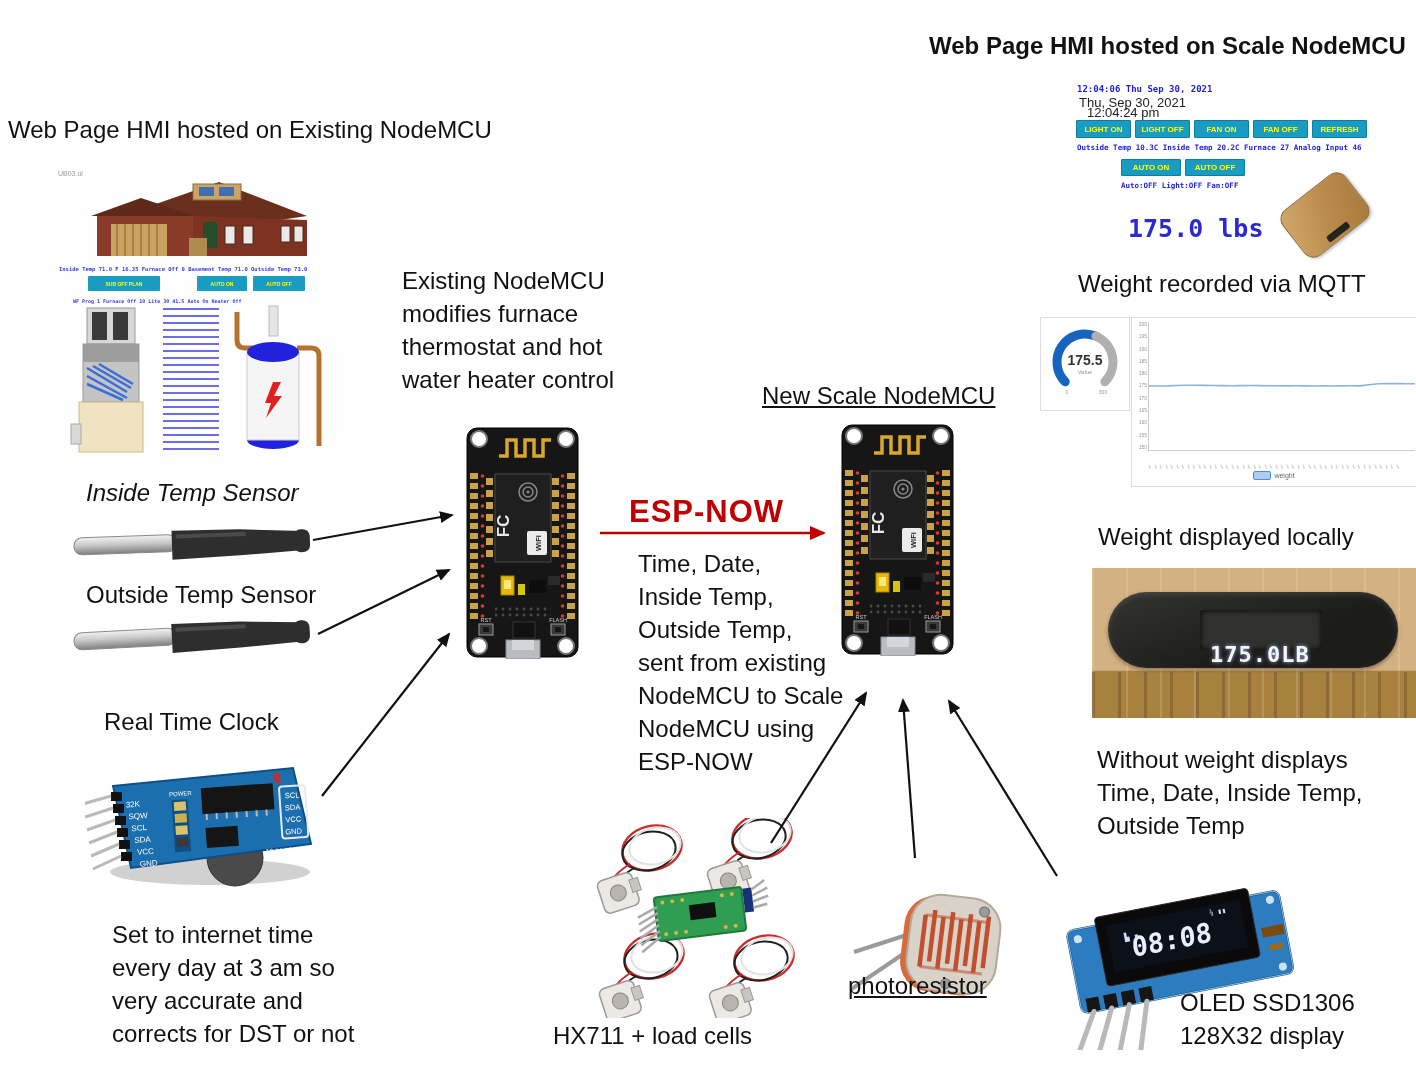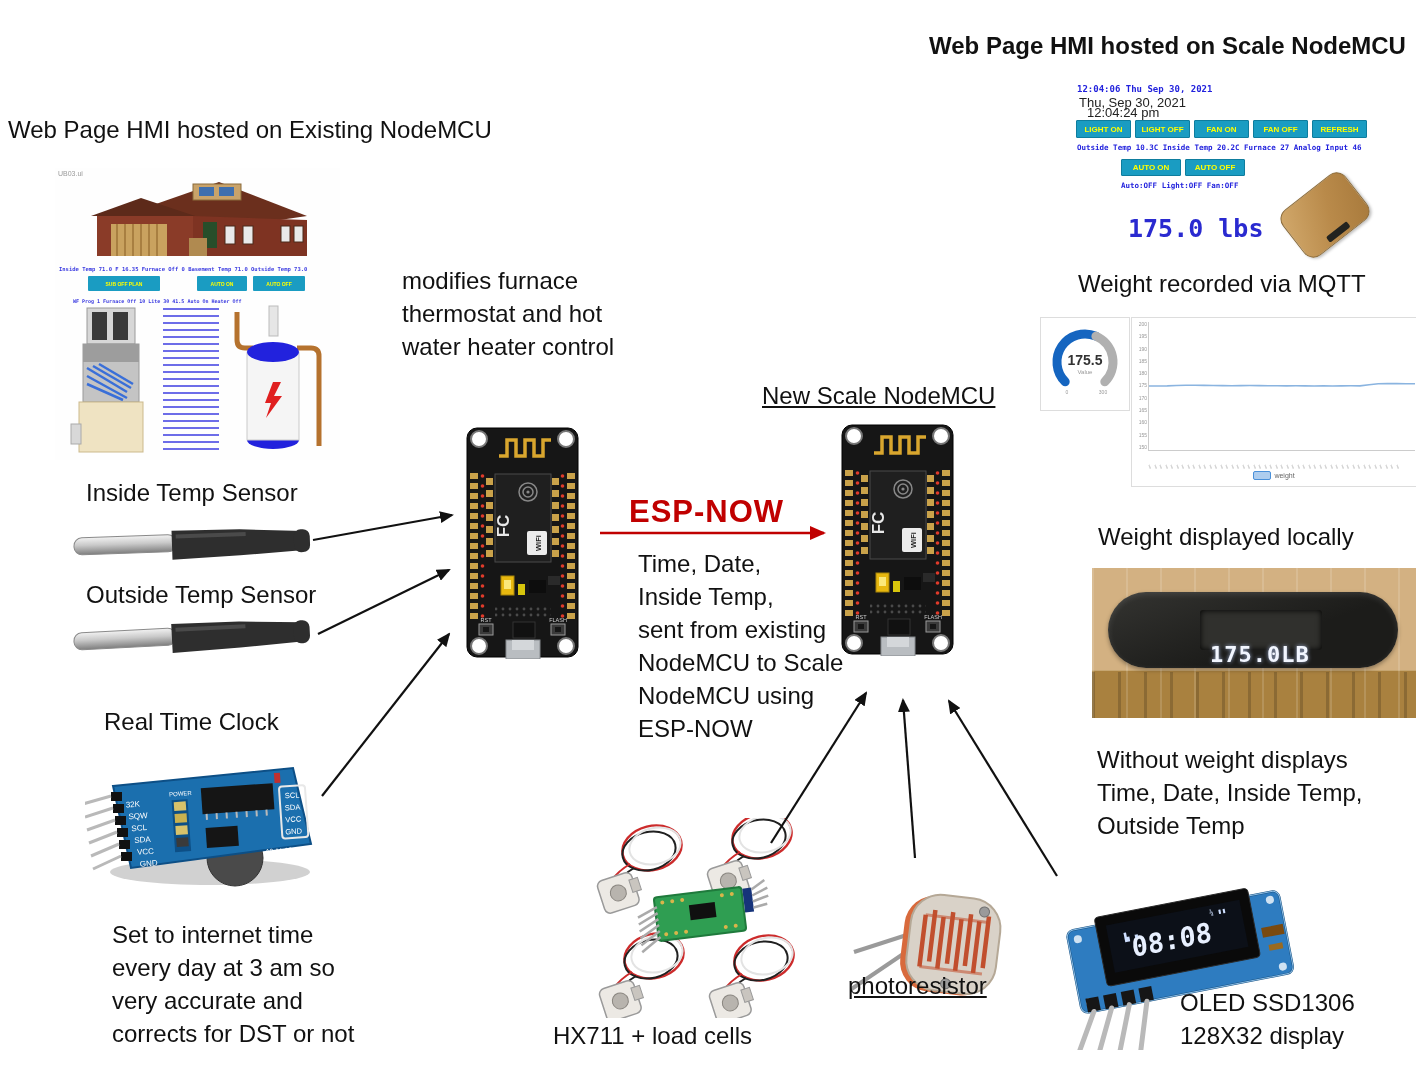--- a/index.html
+++ b/index.html
@@ -101,20 +101,21 @@
       <path d="M14,8 V36 Q14,44 22,44 H30" fill="none" stroke="#b5722e" stroke-width="5"></path>
       <rect x="46" y="2" width="9" height="30" fill="#e6e6e6" stroke="#bbb"></rect>
       <ellipse cx="50" cy="136" rx="26" ry="9" fill="#2222dd"></ellipse>
       <rect x="24" y="48" width="52" height="88" fill="#f5f5f5" stroke="#c9c9c9"></rect>
       <ellipse cx="50" cy="48" rx="26" ry="10" fill="#2222dd"></ellipse>
       <path d="M50,78 l8,0 -7,14 8,0 -16,22 5,-15 -6,0 z" fill="#e02020"></path>
     </svg>
   </div>
 
   <div class="abs note" style="left:402px;top:264px;">
+    <div class="ln">Existing NodeMCU</div>
     <div class="ln">modifies furnace</div>
     <div class="ln">thermostat and hot</div>
     <div class="ln">water heater control</div>
   </div>
 
   <div class="abs" style="left:465px;top:426px;">
   <svg width="115" height="233" viewBox="0 0 115 233">
     <defs>
       <pattern id="pinrow" x="0" y="46" width="115" height="10" patternUnits="userSpaceOnUse">
         <rect x="5" y="1" width="8" height="6" fill="#c9a24a"></rect>
@@ -210,20 +211,21 @@
     <rect x="41" y="214" width="34" height="19" fill="#b9bdc1" stroke="#85898d"></rect>
     <rect x="47" y="214" width="22" height="10" fill="#d4d7da"></rect>
   </svg>
 </div>
   <div class="abs lbl" style="left:762px;top:382px;text-decoration:underline;">New Scale NodeMCU</div>
 
   <div class="abs espnow" style="left:629px;top:494px;">ESP-NOW</div>
   <div class="abs note" style="left:598px;top:547px;margin-left:40px;">
     <div class="ln">Time, Date,</div>
     <div class="ln">Inside Temp,</div>
+    <div class="ln">Outside Temp,</div>
     <div class="ln">sent from existing</div>
     <div class="ln">NodeMCU to Scale</div>
     <div class="ln">NodeMCU using</div>
     <div class="ln">ESP-NOW</div>
   </div>
 
   <div class="abs" style="left:1065px;top:84px;width:351px;height:172px;margin-left:8px;">
     <div class="abs hmi-time" style="left:4px;top:0;">12:04:06 Thu Sep 30, 2021</div>
     <div class="abs hmi-date" style="left:6px;top:14px;">Thu, Sep 30, 2021</div>
     <div class="abs hmi-date" style="left:14px;top:24px;">12:04:24 pm</div>
@@ -453,21 +455,21 @@
       </g>
     </g>
   </svg>
   <div class="abs note" style="left:112px;top:918px;">
     <div class="ln">Set to internet time</div>
     <div class="ln">every day at 3 am so</div>
     <div class="ln">very accurate and</div>
     <div class="ln">corrects for DST or not</div>
   </div>
 
-  <div class="abs lbl" style="left:86px;top:479px;">Inside Temp Sensor</div>
+  <div class="abs lbl" style="left:86px;top:479px;font-style:italic;">Inside Temp Sensor</div>
   <svg class="abs" style="left:72px;top:520px;" width="240" height="50" viewBox="0 0 240 50">
     <defs>
       <linearGradient id="metal" x1="0" y1="0" x2="0" y2="1">
         <stop offset="0" stop-color="#f2f2f2"></stop>
           <stop offset=".45" stop-color="#c9c9c9"></stop>
           <stop offset="1" stop-color="#7e7e7e"></stop>
       </linearGradient>
       <g id="probe">
         <rect x="2" y="14" width="102" height="17" rx="8" fill="url(#metal)" stroke="#8a8a8a"></rect>
         <polygon points="100,10 168,11 232,15 232,34 168,37 100,39" fill="#2e2e2e"></polygon>

